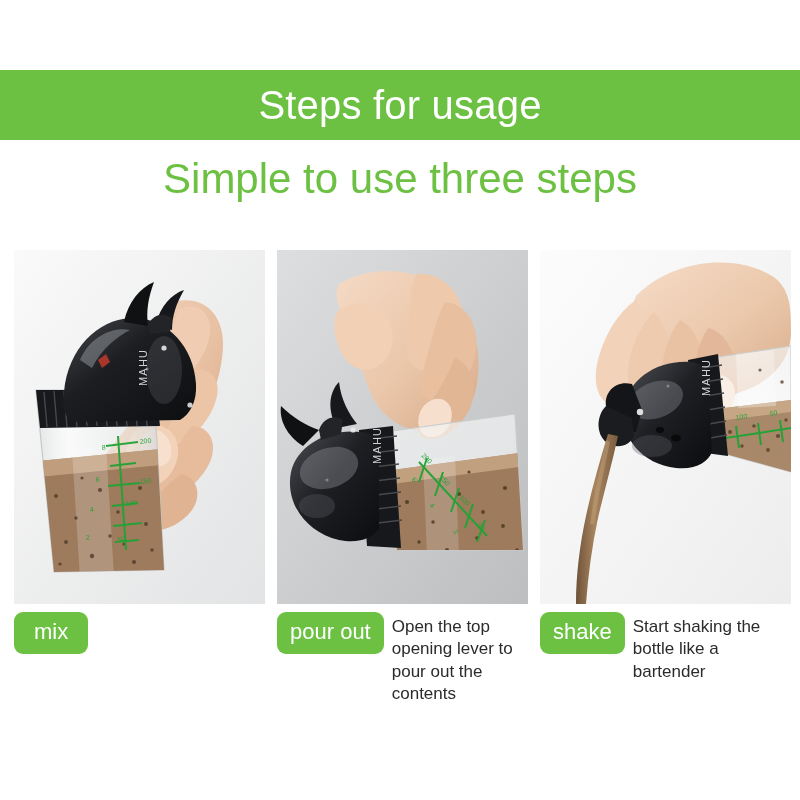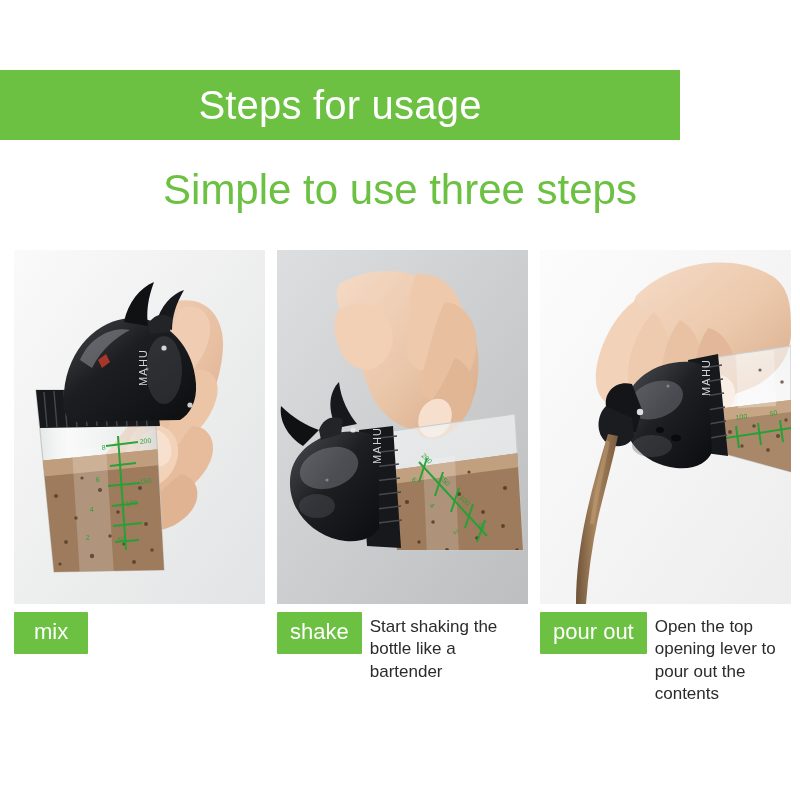--- a/index.html
+++ b/index.html
@@ -6,32 +6,32 @@
   body{
     width:800px;height:800px;
     background:#ffffff;
     font-family:"Liberation Sans","DejaVu Sans",sans-serif;
     overflow:hidden;
     position:relative;
   }
 
   
   .header-bar{
-    position:absolute;left:0;top:70px;width:680px;height:70px;
+    position:absolute;left:0;top:70px;width:800px;height:70px;
     background:#6cc142;
     display:flex;align-items:center;justify-content:center;
   }
   .header-title{
     color:#ffffff;font-size:40px;font-weight:400;letter-spacing:.2px;
     line-height:1;white-space:nowrap;
   }
   .subtitle{
     position:absolute;left:0;top:156px;width:800px;
     text-align:center;color:#6cc142;font-size:42px;font-weight:400;
-    line-height:1.1;white-space:nowrap;margin-top:11px;
+    line-height:1.1;white-space:nowrap;
   }
 
   
   .panels{
     position:absolute;left:14px;top:250px;width:782px;height:354px;
     display:flex;gap:12px;
   }
   .panel{
     position:relative;width:251px;height:354px;overflow:hidden;
     background:#f2f2f2;
@@ -44,21 +44,21 @@
   .art{position:absolute;left:0;top:0;width:251px;height:354px;}
 
   
   .captions{
     position:absolute;left:14px;top:612px;width:782px;height:110px;
     display:flex;gap:12px;
   }
   .cap{width:251px;display:flex;align-items:flex-start;gap:8px;}
   .badge{
     flex:0 0 auto;
-    background:#6cc142;color:#ffffff;border-radius:1px;
+    background:#6cc142;color:#ffffff;border-radius:9px;
     font-size:22px;line-height:1;
     padding:9px 13px 11px 13px;
     white-space:nowrap;
     text-align:center;
   }
   .cap-text{
     color:#2b2b2b;font-size:17px;line-height:1.32;
     padding-top:4px;
     max-width:160px;
   }
@@ -425,22 +425,22 @@
     </svg>
   </div>
 </div>
 
 <div class="captions">
 
   <div class="cap c1">
     <div class="badge">mix</div>
   </div>
 
+  <div class="cap c3">
+    <div class="badge">pour out</div>
+    <div class="cap-text">Open the top opening lever to pour out the contents</div>
+  </div>
+
   <div class="cap c2">
     <div class="badge">shake</div>
     <div class="cap-text">Start shaking the bottle like a bartender</div>
   </div>
-
-  <div class="cap c3">
-    <div class="badge">pour out</div>
-    <div class="cap-text">Open the top opening lever to pour out the contents</div>
-  </div>
 </div>
 
 </body></html>

